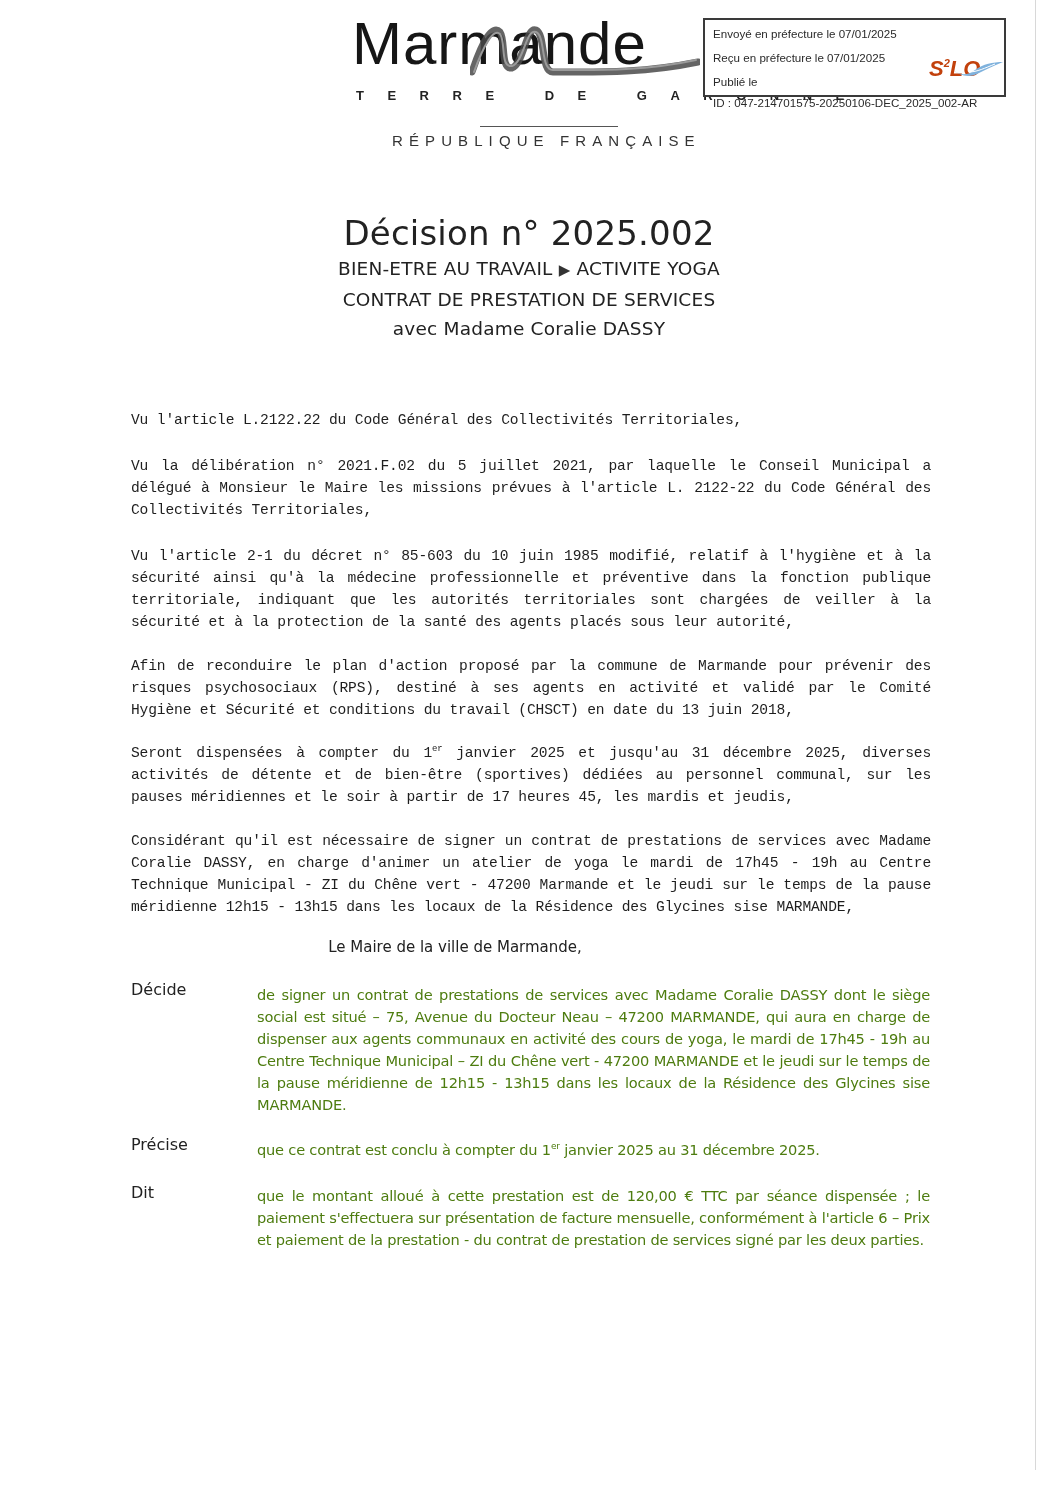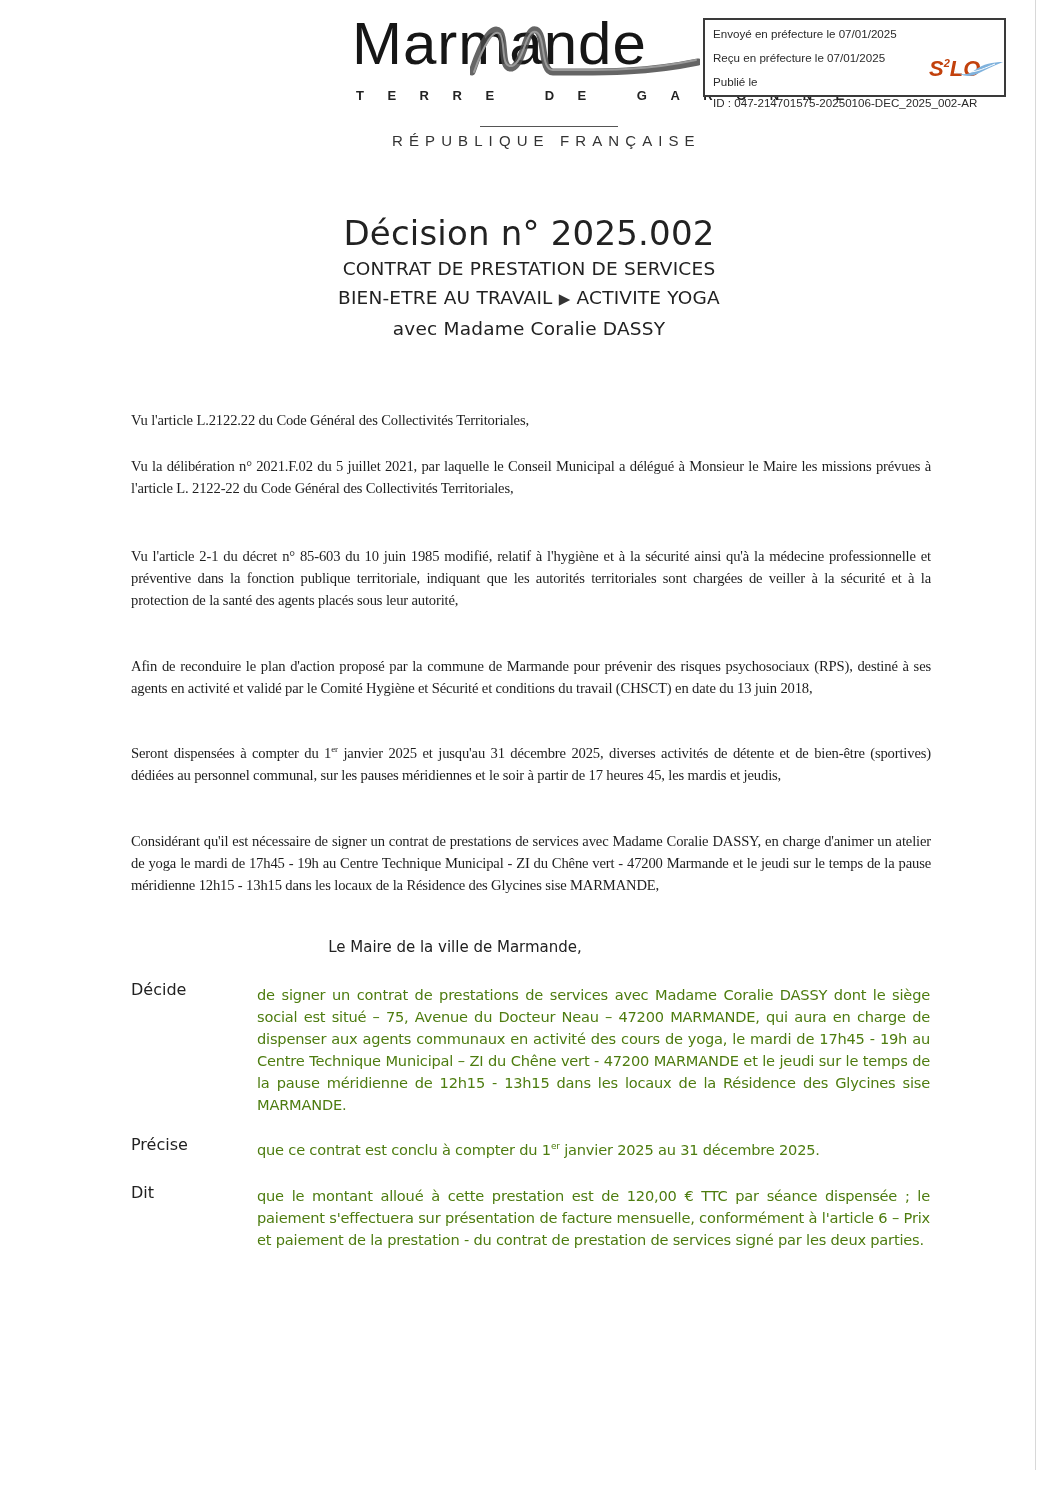--- a/index.html
+++ b/index.html
@@ -43,21 +43,21 @@
     .s2lo-bird { position: absolute; left: 244px; top: 40px; width: 56px; height: 18px; }
 
     
     .title-block { position: absolute; left: 0; width: 1058px; top: 212px; text-align: center; font-family: "DejaVu Sans", sans-serif; color: #222; }
     .title-main { font-size: 34px; line-height: 42px; font-weight: normal; letter-spacing: 0.2px; }
     .title-sub { font-size: 18.5px; line-height: 29px; letter-spacing: 0.2px; }
     .triangle { font-size: 15px; color: #333; }
 
     
     .para {
-      position: absolute; left: 131px; width: 800px; font-family: Liberation Serif, serif;
+      position: absolute; left: 131px; width: 800px; font-family: Liberation Mono, monospace;
       font-size: 14.6px; line-height: 22px; text-align: justify; color: #1e1e1e; letter-spacing: -0.15px;
     }
     .para p { margin: 0; }
     .mayor { position: absolute; left: 0; width: 910px; top: 938px; text-align: center; font-family: "DejaVu Sans", sans-serif; font-size: 15px; color: #222; }
 
     .art-label { position: absolute; left: 131px; font-family: "DejaVu Sans", sans-serif; font-size: 16px; color: #222; }
     .art-text {
       position: absolute; left: 257px; width: 673px; font-family: "DejaVu Sans", sans-serif;
       font-size: 14.6px; line-height: 22px; text-align: justify; color: #4d7c0f; letter-spacing: -0.2px;
     }
@@ -87,26 +87,26 @@
     <div class="line l4">ID : 047-214701575-20250106-DEC_2025_002-AR</div>
     <div class="s2lo"><span>S</span><sup>2</sup><span>LO</span></div>
     <svg class="s2lo-bird" viewBox="0 0 56 18">
       <path d="M2,8 C10,16 18,16 26,10 C34,4 44,2 54,2 C44,6 36,10 28,14 C20,18 10,16 2,8 Z" fill="#7fb2dd"></path>
       <path d="M20,12 C28,12 36,8 46,4" stroke="#fff" stroke-width="1" fill="none"></path>
     </svg>
   </div>
 
   <div class="title-block">
     <div class="title-main">Décision n° 2025.002</div>
-    <div class="title-sub">CONTRAT DE PRESTATION DE SERVICES</div>
     <div class="title-sub">
       <span>BIEN-ETRE AU TRAVAIL</span>
       <span class="triangle">▶</span>
       <span>ACTIVITE YOGA</span>
     </div>
+    <div class="title-sub">CONTRAT DE PRESTATION DE SERVICES</div>
     <div class="title-sub">avec Madame Coralie DASSY</div>
   </div>
 
   <div class="para" style="top:409px">
       <p>Vu l'article L.2122.22 du Code Général des Collectivités Territoriales,</p>
     </div>
   <div class="para" style="top:455px">
       <p>Vu la délibération n° 2021.F.02 du 5 juillet 2021, par laquelle le Conseil Municipal a délégué à Monsieur le Maire les missions prévues à l'article L. 2122-22 du Code Général des Collectivités Territoriales,</p>
     </div>
   <div class="para" style="top:545px">

